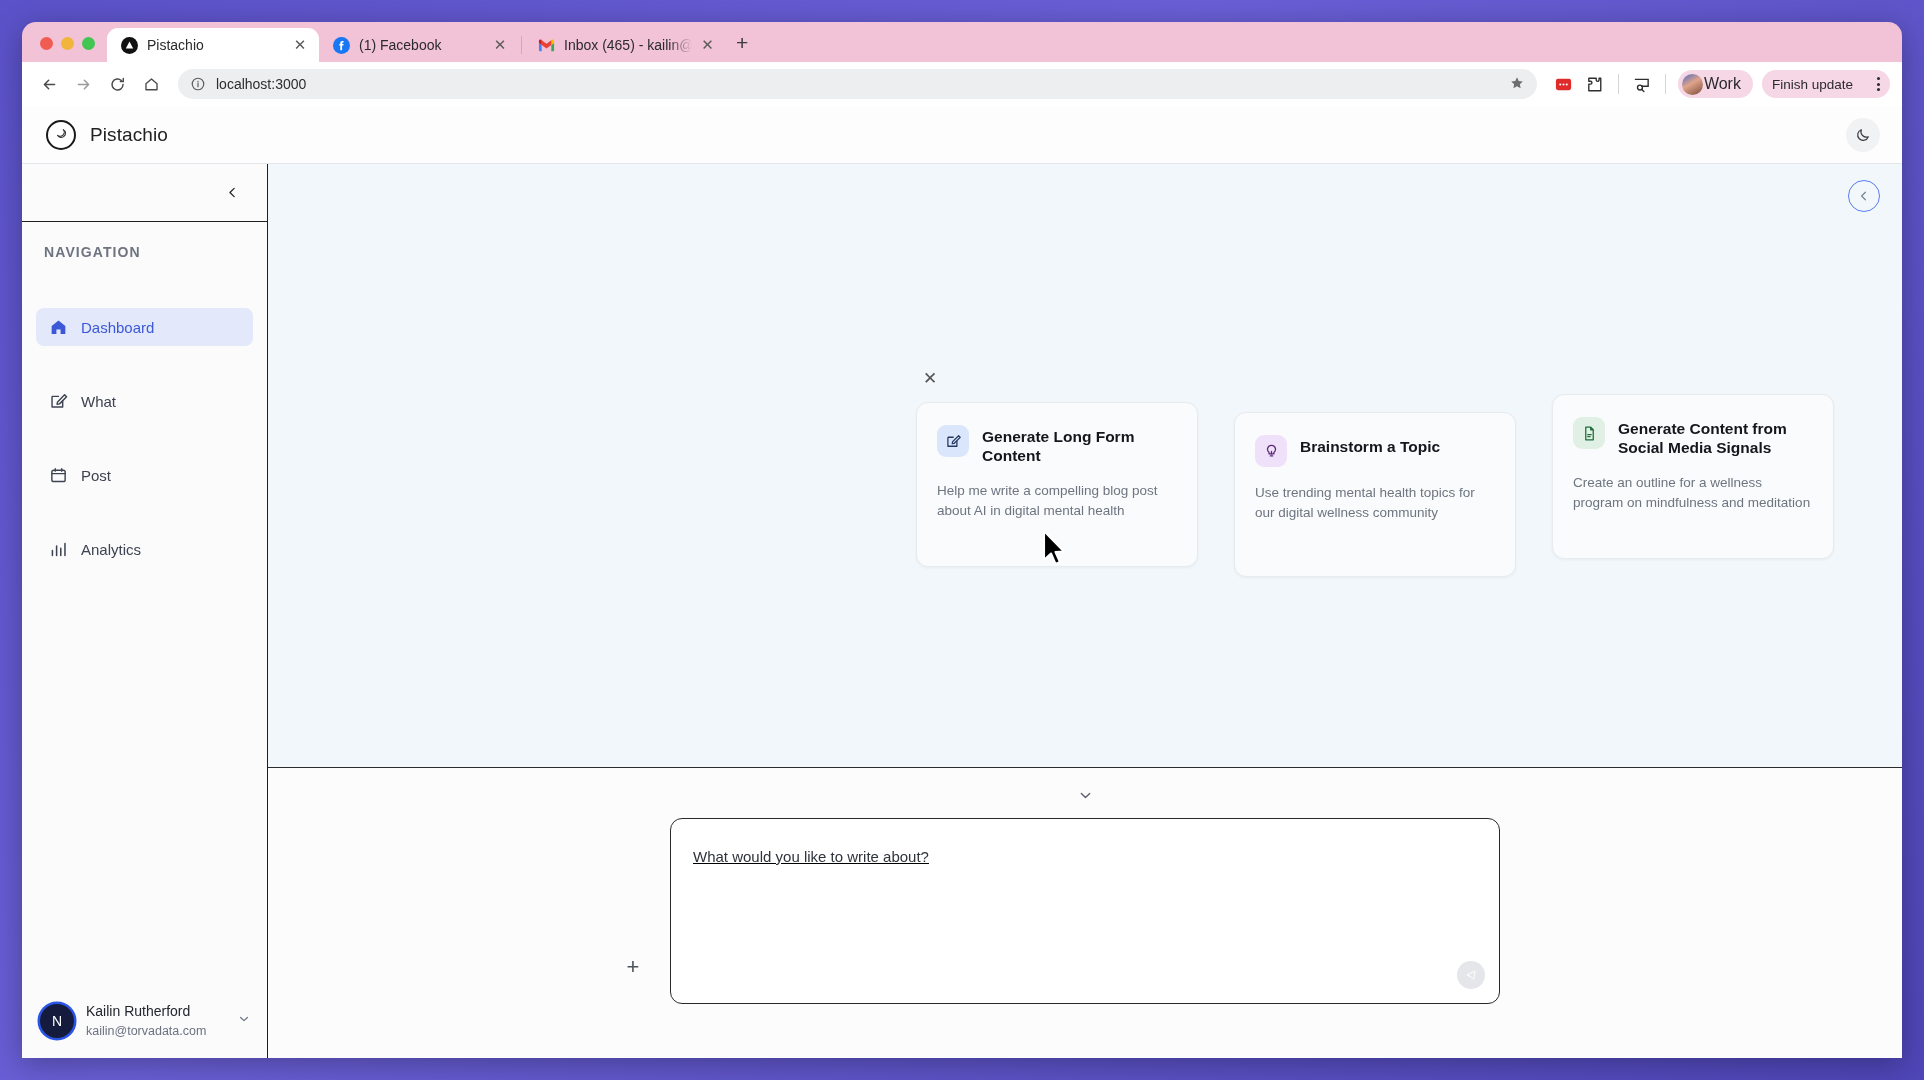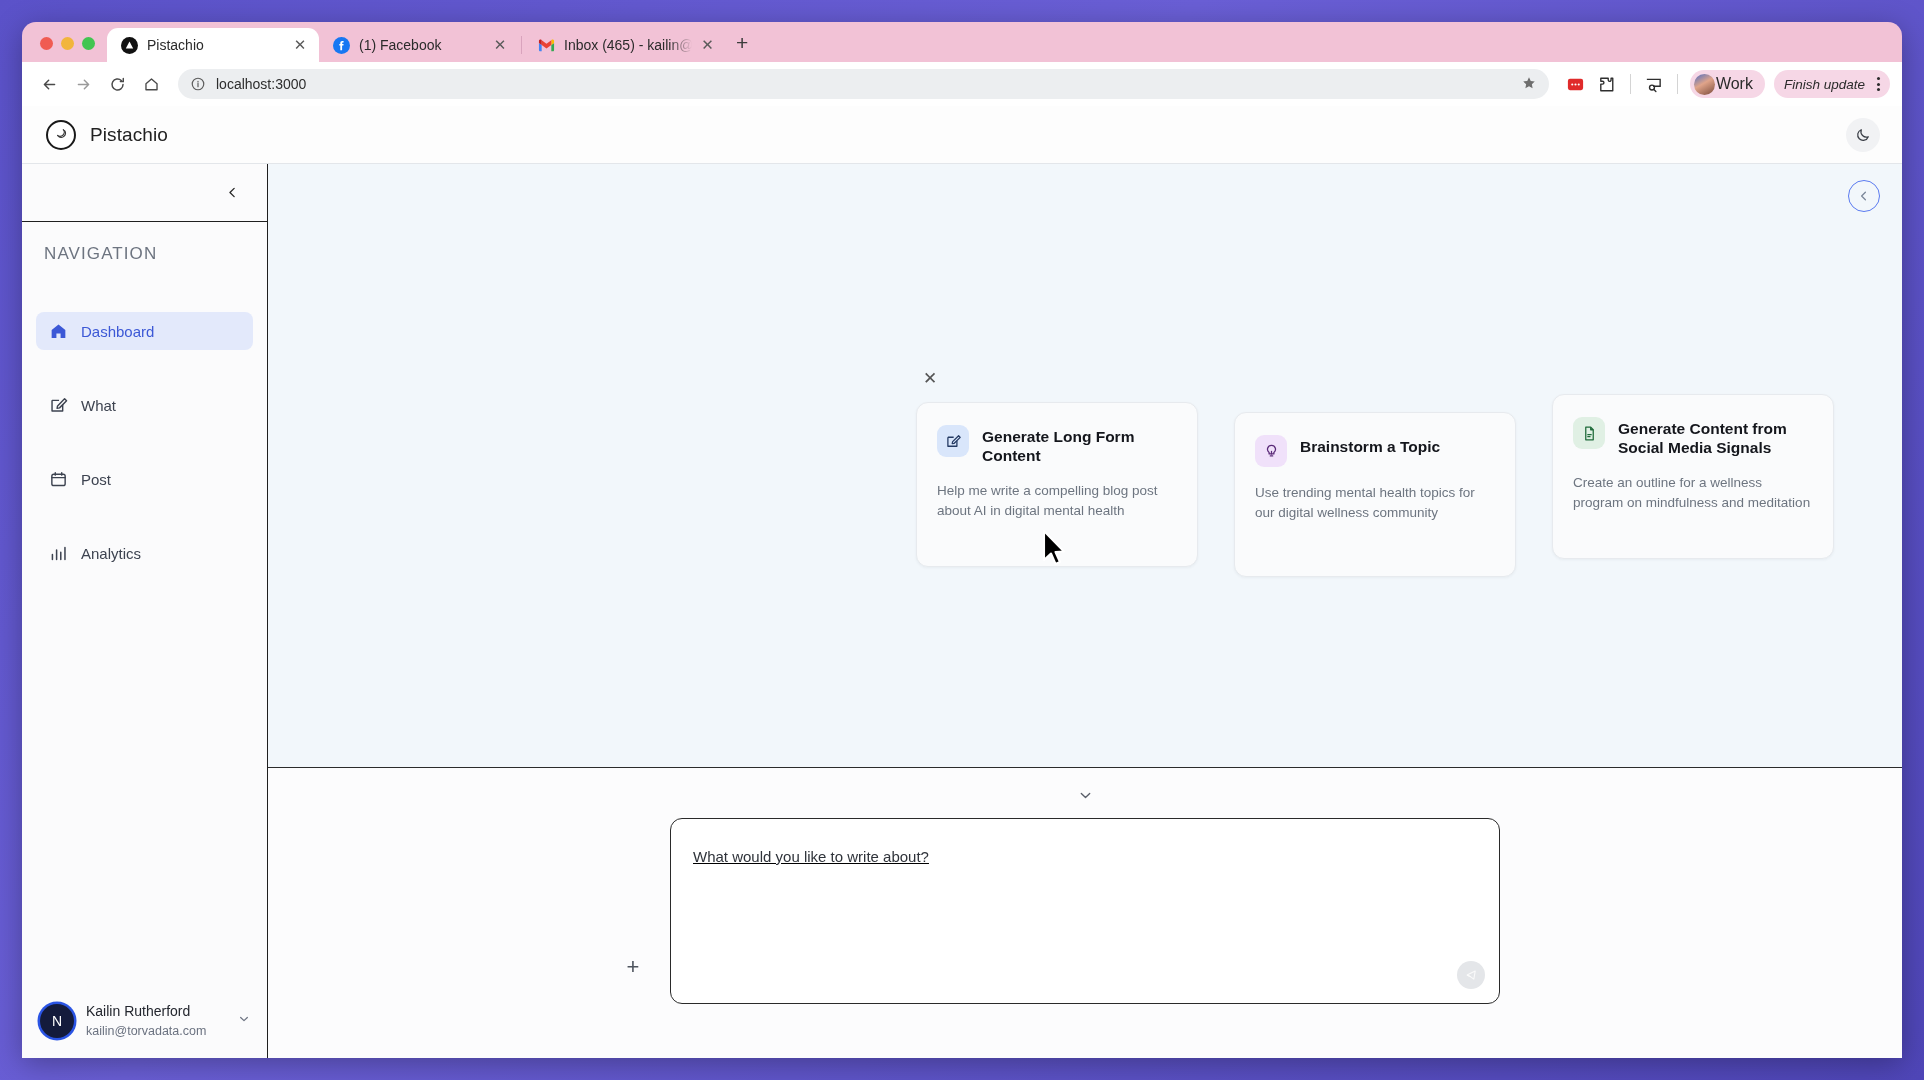--- a/index.html
+++ b/index.html
@@ -92,24 +92,24 @@
   .tb-divider { width:1px; height:20px; background:#d4d4d4; margin:0 3px; }
   .profile-chip {
     display:flex; align-items:center; gap:1px;
     background:#f6d7e6; border-radius:15px;
     height:28px; padding:0 12px 0 4px;
     font-size:16px; color:#2b2b2b; cursor:pointer;
   }
   .profile-av { width:21px; height:21px; border-radius:50%; overflow:hidden;
     background: linear-gradient(150deg,#4b6cc4 0%, #e0a48a 45%, #7a4a3a 100%); }
   .update-chip {
-    display:flex; align-items:center; gap:12px;
+    display:flex; align-items:center; gap:24px;
     background:#f6d7e6; border-radius:15px;
     height:28px; padding:0 10px;
-    font-size:13.5px; color:#2b2b2b; cursor:pointer;font-style:italic;
+    font-size:13.5px; color:#2b2b2b; cursor:pointer;
   }
   .kebab { display:flex; flex-direction:column; gap:2.5px; }
   .kebab i { width:3px; height:3px; background:#2b2b2b; border-radius:50%; display:block; }
 
   
   .app { flex: 1 1 auto; display:flex; flex-direction:column; background:#ffffff; min-height:0; }
 
   .app-header {
     height: 58px; flex:0 0 58px;
     background:#fdfdfd;
@@ -144,21 +144,21 @@
   }
   .sb-top {
     height:58px; flex:0 0 58px;
     display:flex; align-items:center; justify-content:flex-end;
     padding-right:22px;
     border-bottom:1px solid #1f1f1f;
   }
   .collapse-btn { width:26px; height:26px; display:flex; align-items:center; justify-content:center; cursor:pointer; color:#2a2a2a; }
   .sb-section { padding: 22px 16px 6px 22px; }
   .sb-label {
-    font-size:17px; letter-spacing:1.1px; color:#6d7480; font-weight:400;
+    font-size:14px; letter-spacing:1.1px; color:#6d7480; font-weight:700;
   }
   .nav { padding: 8px 14px 0 14px; display:flex; flex-direction:column; gap:2px; }
   .nav-item {
     display:flex; align-items:center; gap:13px;
     height:38px; padding:0 12px;
     border-radius:8px; cursor:pointer;
     font-size:15px; color:#3d4350;margin-top:34px;
   }
   .nav-item.active { background:#e3e9fb; color:#3c58d6; font-weight:500; }
   .nav-icon { width:20px; height:20px; display:flex; align-items:center; justify-content:center; flex:0 0 20px; }

